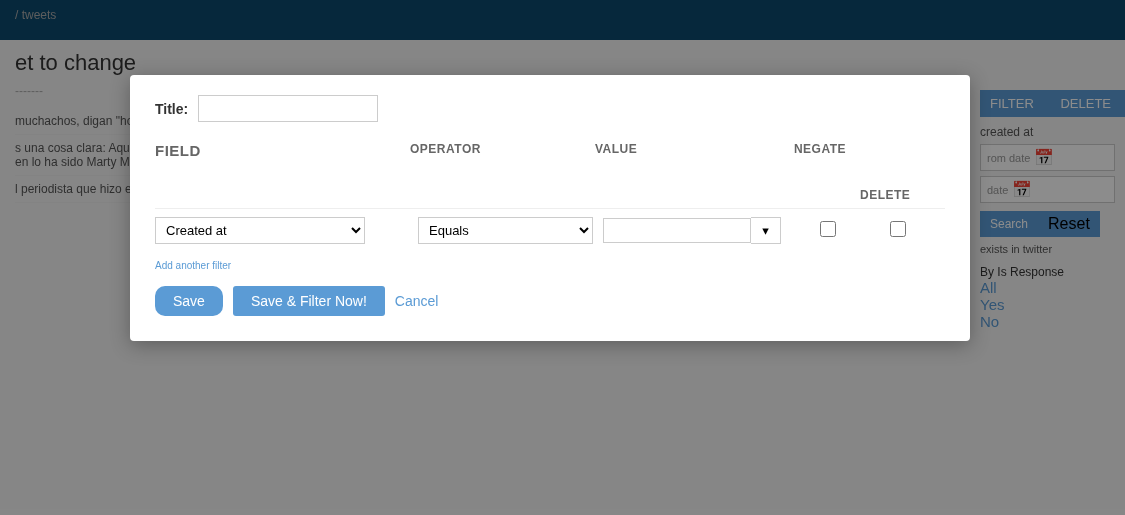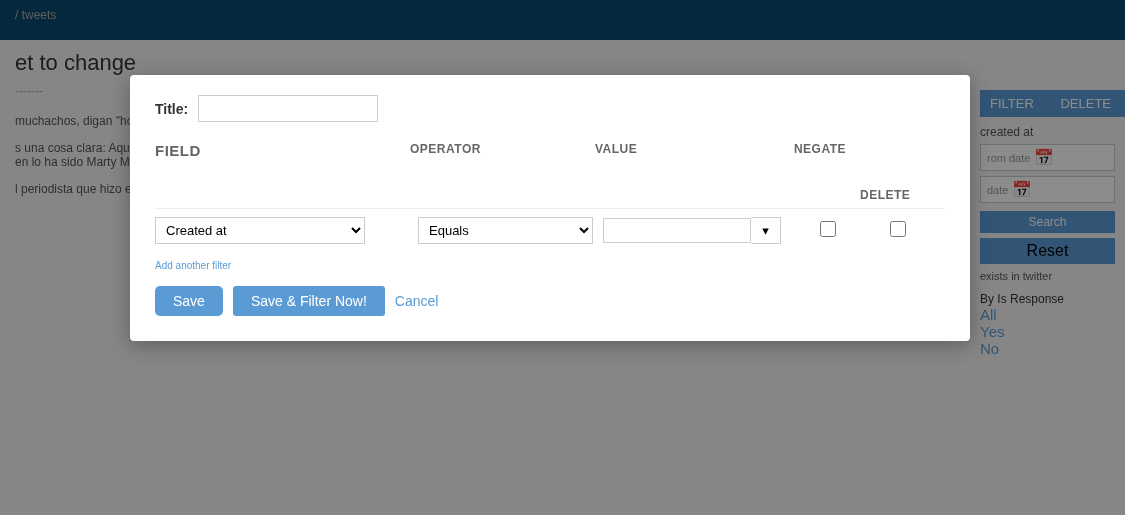--- a/index.html
+++ b/index.html
@@ -102,23 +102,21 @@
       top: 80px;
       background: #5b9bd5;
       color: #fff;
       padding: 6px 10px;
       font-size: 13px;
       width: 155px;
     }
 
     .bg-search-reset {
       display: flex;
-      gap: 5px;
       margin-top: 8px;
-      flex-direction: column;
     }
 
     .bg-btn-search {
       background: #5b9bd5;
       color: #fff;
       border: none;
       padding: 4px 10px;
       font-size: 12px;
     }
 
@@ -349,21 +347,21 @@
       gap: 10px;
     }
 
     .btn-save {
       background: #5b9bd5;
       color: #fff;
       border: none;
       padding: 7px 18px;
       font-size: 14px;
       cursor: pointer;
-      border-radius: 5px;
+      border-radius: 10px;
     }
 
     .btn-save-filter {
       background: #5b9bd5;
       color: #fff;
       border: none;
       padding: 7px 18px;
       font-size: 14px;
       cursor: pointer;
       border-radius: 3px;

